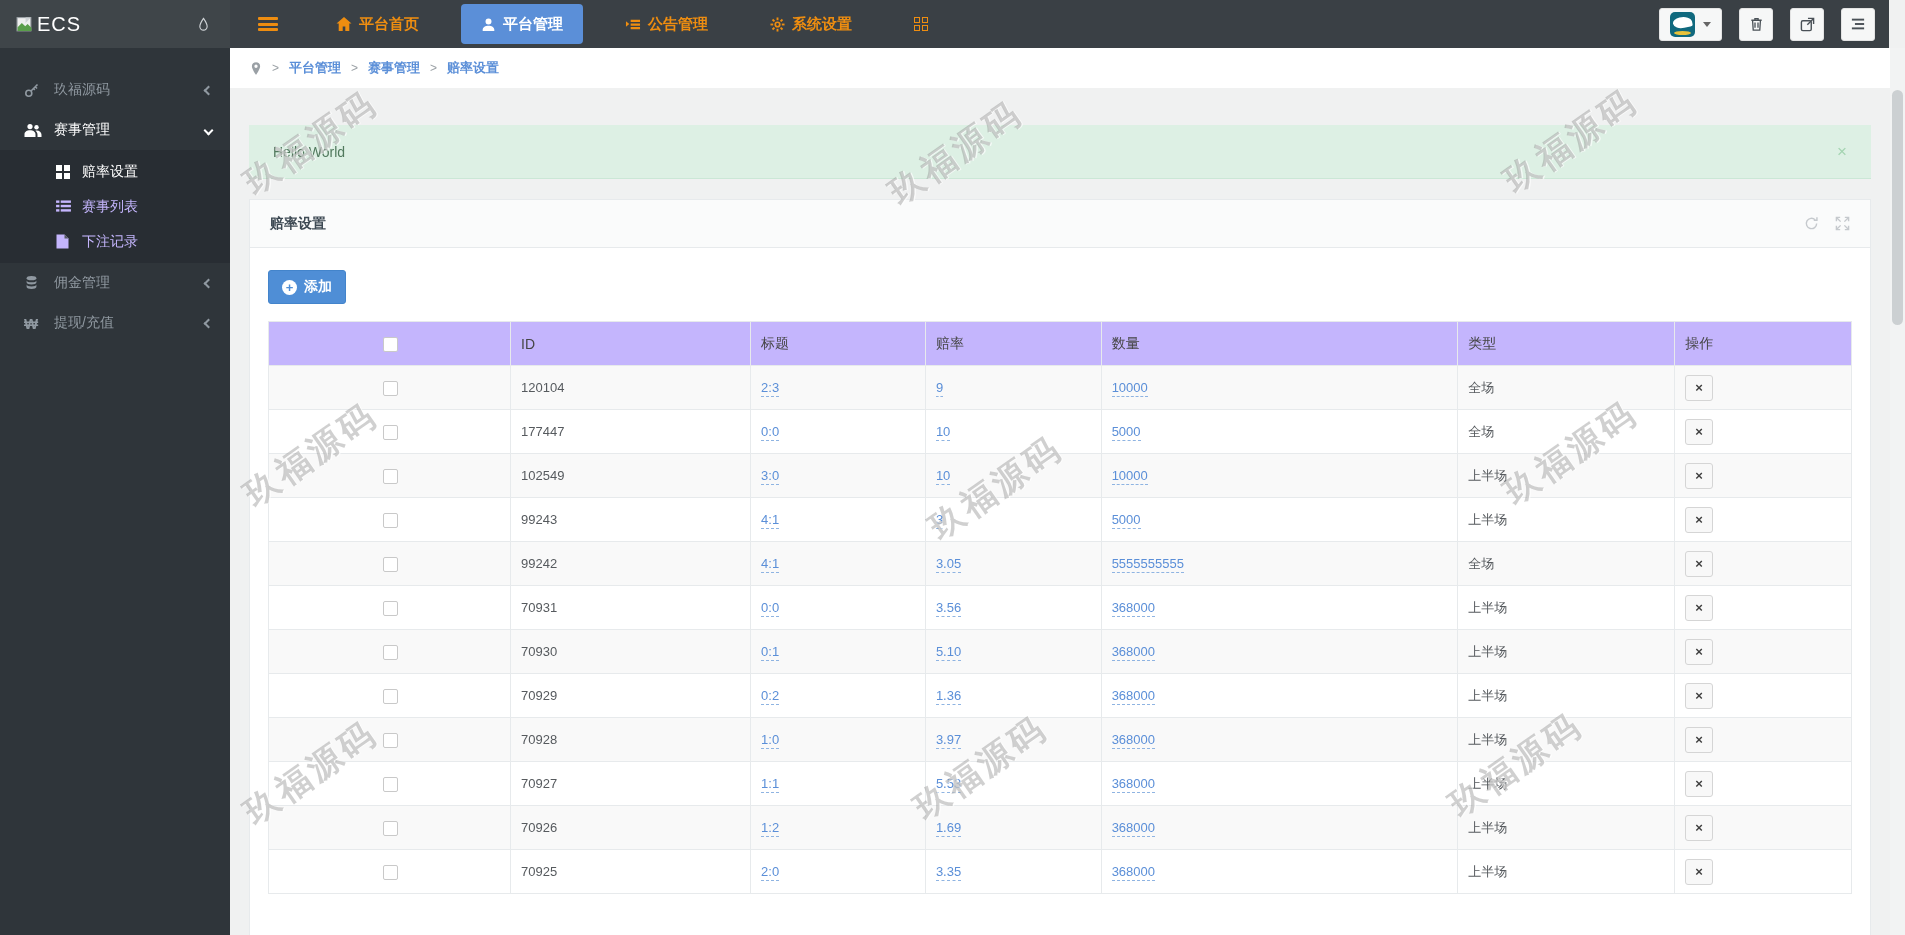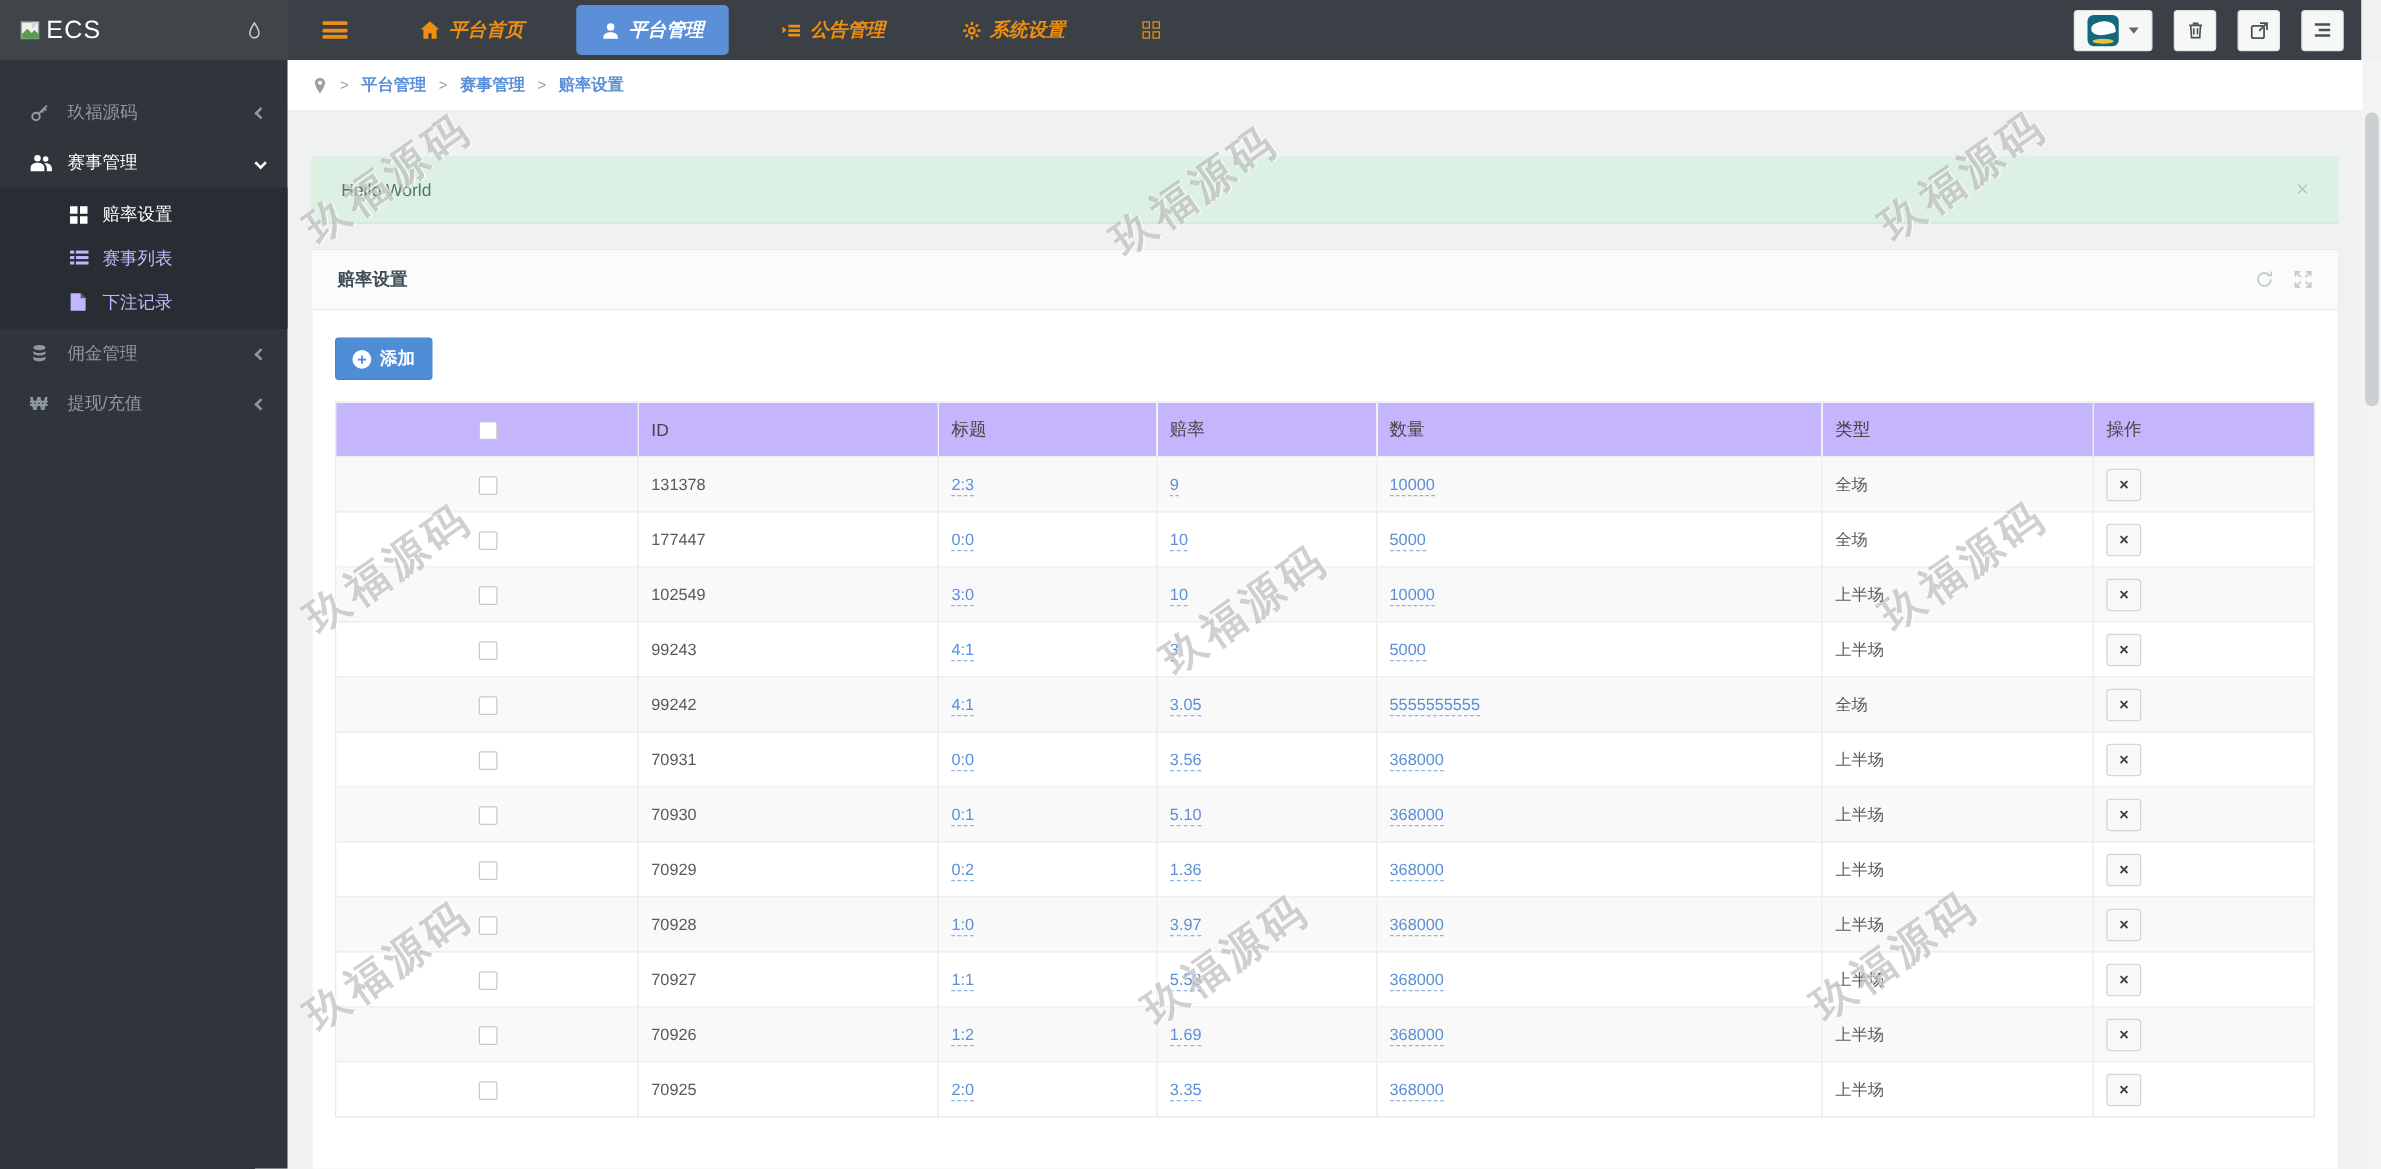--- a/index.html
+++ b/index.html
@@ -9,21 +9,21 @@
     background:#f0f1f1; position:relative; color:#555;
   }
   
   .navbar { position:absolute; top:0; left:0; right:16px; height:48px; background:#3a4045; display:flex; align-items:center; z-index:5; }
   .logo-area { width:230px; height:48px; background:#3f4549; display:flex; align-items:center; padding:0 20px 0 16px; flex:0 0 auto; }
   .logo-text { color:#fff; font-size:20px; letter-spacing:1px; margin-left:4px; }
   .logo-spacer { flex:1; }
   .hamburger { width:20px; height:14px; margin:0 38px 0 28px; display:flex; flex-direction:column; justify-content:space-between; cursor:pointer; }
   .hamburger i { display:block; height:3px; background:#ee8d10; border-radius:1px; }
   .topmenu { display:flex; align-items:center; height:48px; }
-  .tm-item { display:flex; align-items:center; gap:7px; color:#ee8d10; font-size:15px; font-weight:bold; padding:0 20px; margin-right:22px; height:40px; border-radius:4px; cursor:pointer;font-style:italic; }
+  .tm-item { display:flex; align-items:center; gap:7px; color:#ee8d10; font-size:15px; font-weight:bold; padding:0 20px; margin-right:22px; height:40px; border-radius:4px; cursor:pointer; }
   .tm-item svg { display:block; }
   .tm-item.active { background:#5b8fd8; color:#fff; }
   .grid4 { display:inline-grid; grid-template-columns:6px 6px; grid-gap:2px; }
   .grid4 i { width:6px; height:6px; border:1.6px solid currentColor; display:block; }
   .grid4.solid i { background:currentColor; border:none; width:6px; height:6px; }
   .nav-right { margin-left:auto; display:flex; align-items:center; gap:17px; padding-right:14px; }
   .nv-btn { background:#f6f7f7; border:1px solid #e3e3e3; border-radius:3px; height:33px; min-width:34px; display:flex; align-items:center; justify-content:center; color:#4a5157; cursor:pointer; }
   .nv-btn.wide { width:63px; gap:8px; }
   .browser-logo { width:25px; height:25px; border-radius:5px; background:#10697e; position:relative; overflow:hidden; }
   .browser-logo:before { content:""; position:absolute; left:3px; top:5px; width:19px; height:11px; background:#fff; border-radius:60% 90% 20% 80%; transform:rotate(-12deg); }
@@ -328,21 +328,21 @@
             <th>标题</th>
             <th>赔率</th>
             <th>数量</th>
             <th>类型</th>
             <th>操作</th>
           </tr>
         </thead>
         <tbody>
             <tr>
               <td class="c-check"><span class="cb"></span></td>
-              <td>131378</td>
+              <td>120104</td>
               <td><a class="edlink">2:3</a></td>
               <td><a class="edlink">9</a></td>
               <td><a class="edlink">10000</a></td>
               <td>全场</td>
               <td><button class="btn-del">×</button></td>
             </tr>
             <tr>
               <td class="c-check"><span class="cb"></span></td>
               <td>177447</td>
               <td><a class="edlink">0:0</a></td>

